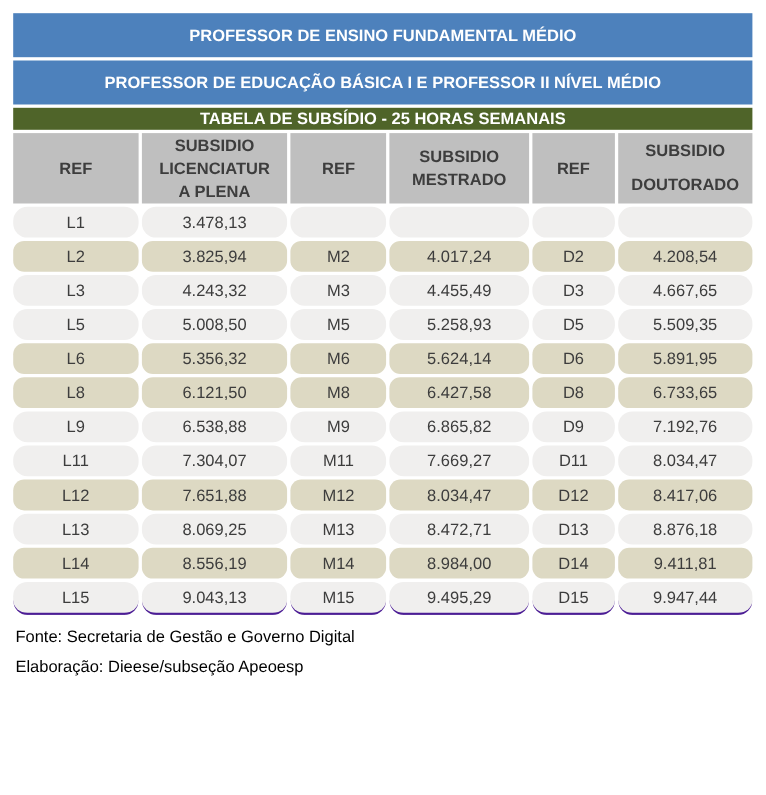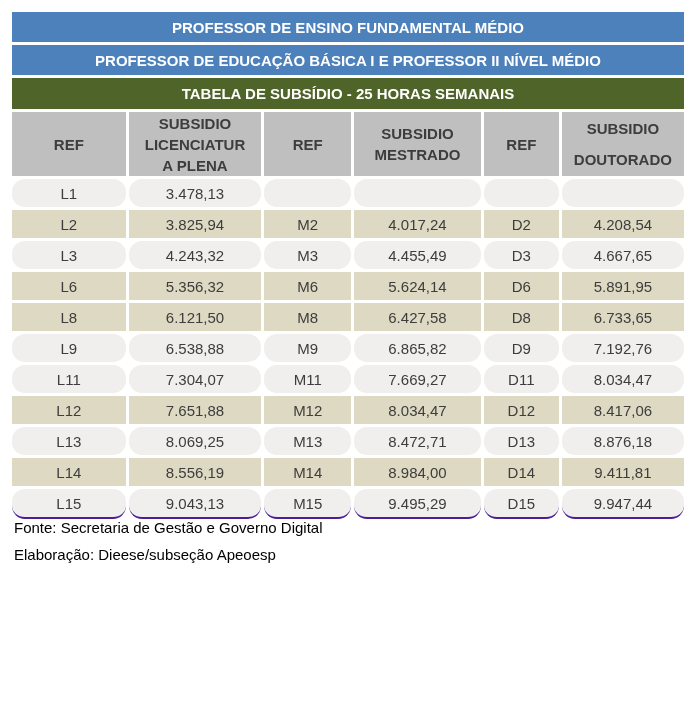--- a/index.html
+++ b/index.html
@@ -8,32 +8,32 @@
     background: #fff;
   }
   body {
     width: 696px;
     height: 723px;
     box-sizing: border-box;
     padding: 12px;
     font-family: "Liberation Sans", sans-serif;
   }
   .banner {
-    height: 30px;
+    height: 40px;
     margin-bottom: 3px;
     display: flex;
     align-items: center;
     justify-content: center;
     color: #ffffff;
     font-weight: bold;
     font-size: 15px;
     text-align: center;
   }
   .banner-blue { background: #4d81bc; }
-  .banner-green { background: #4f6429; height: 31px; }
+  .banner-green { background: #4f6429; height: 20px; }
 
   table {
     border-collapse: separate;
     border-spacing: 3px;
     width: calc(100% + 6px);
     margin: -3px;
     table-layout: fixed;
   }
   col.c1 { width: 17.3%; }
   col.c2 { width: 20.2%; }
@@ -58,25 +58,26 @@
 
   td {
     font-size: 15px;
     color: #3d3d3d;
     text-align: center;
     vertical-align: middle;
     height: 28px;
     padding: 0;
   }
   tr.light td { background: #f0efee; border-radius: 13px; }
-  tr.tan td { background: #ddd9c3; }
+  tr.tan td { background: #ddd9c3; border-radius: 10px; }
   td.blank { background: #ffffff; }
   td.last { border-bottom: 2px solid #4c1d95; margin-left: 11px; }
 
   .footer {
+    margin-top: 12px;
     font-size: 15px;
     color: #000000;
     padding-left: 2px;
   }
   .footer-line { margin-bottom: 10px; }
 </style>
 </head>
 <body>
 
 <div class="banner banner-blue">PROFESSOR DE ENSINO FUNDAMENTAL MÉDIO</div>
@@ -124,20 +125,28 @@
         <td>4.208,54</td>
       </tr>
       <tr class="light">
         <td>L3</td>
         <td>4.243,32</td>
         <td>M3</td>
         <td>4.455,49</td>
         <td>D3</td>
         <td>4.667,65</td>
       </tr>
+      <tr class="light">
+        <td>L5</td>
+        <td>5.008,50</td>
+        <td>M5</td>
+        <td>5.258,93</td>
+        <td>D5</td>
+        <td>5.509,35</td>
+      </tr>
       <tr class="tan">
         <td>L6</td>
         <td>5.356,32</td>
         <td>M6</td>
         <td>5.624,14</td>
         <td>D6</td>
         <td>5.891,95</td>
       </tr>
       <tr class="tan">
         <td>L8</td>

